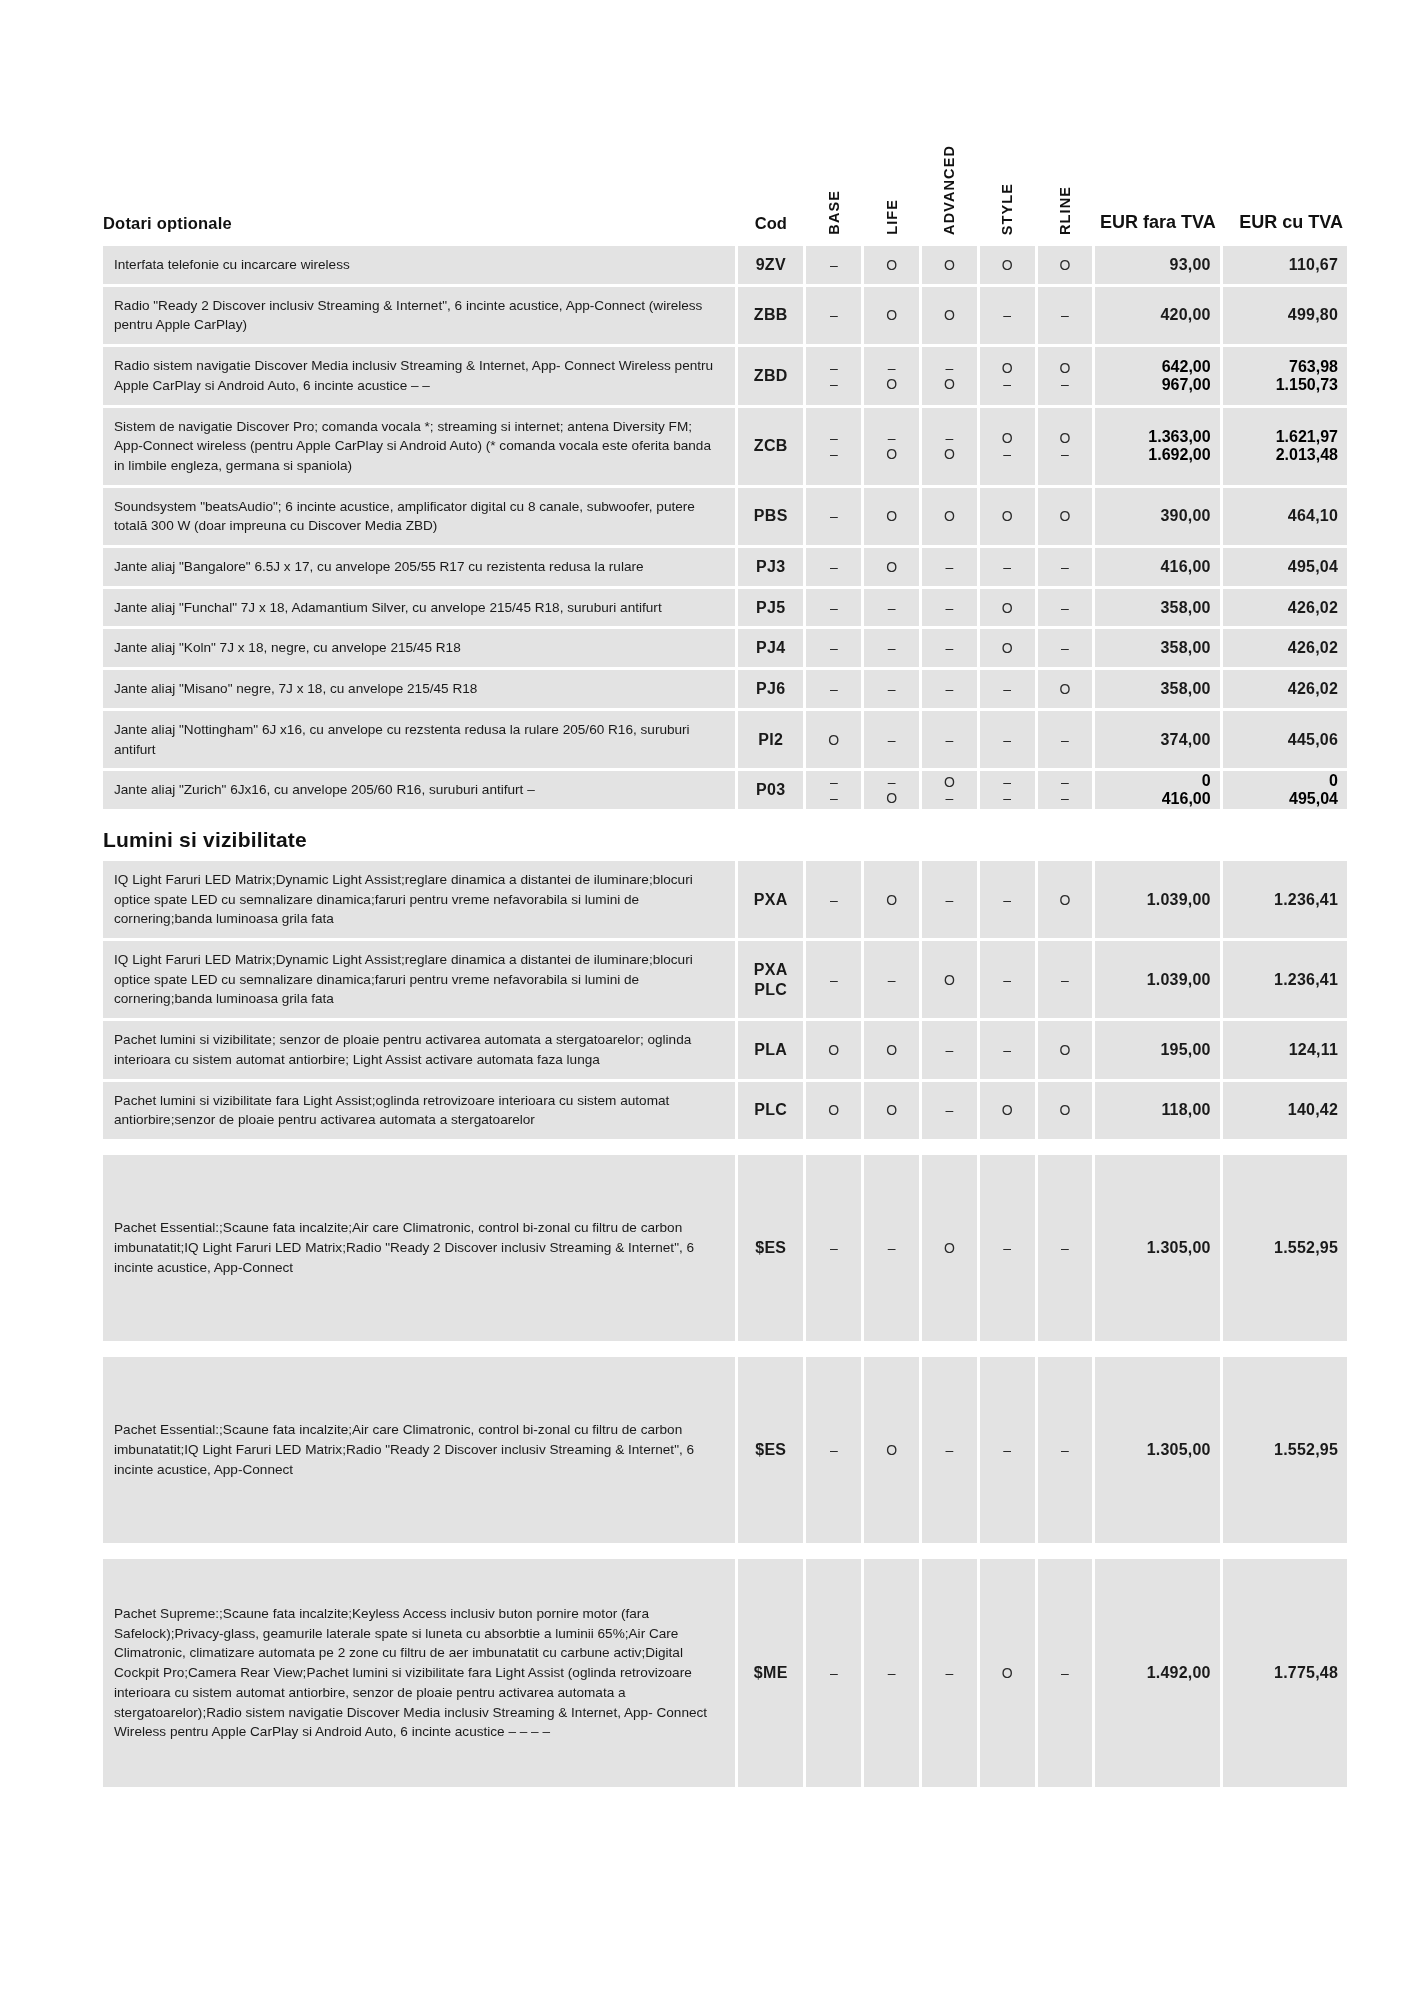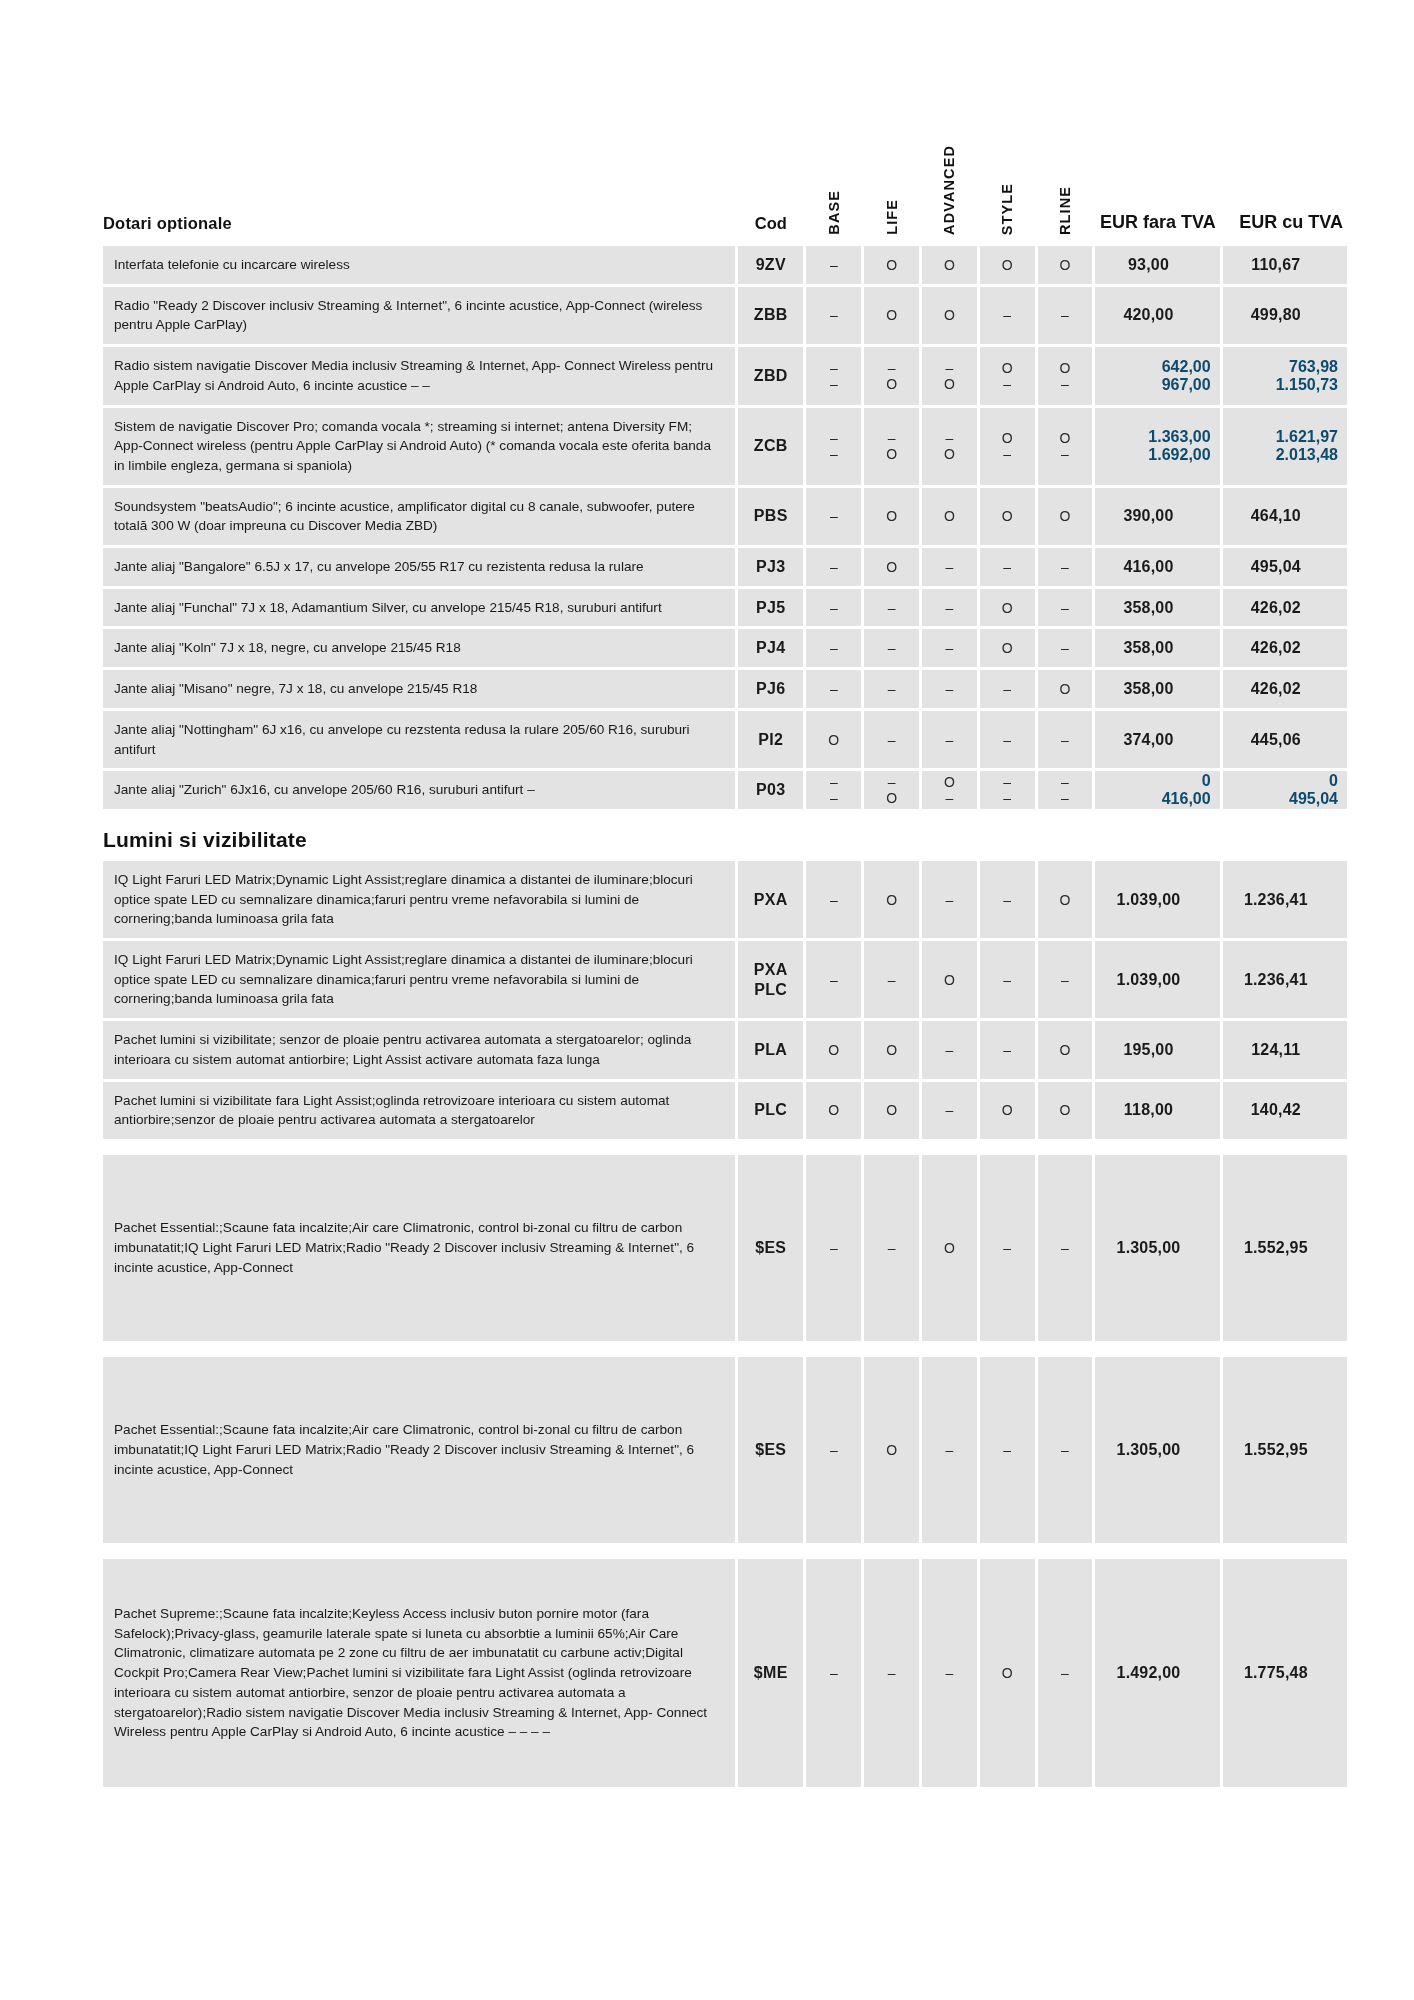--- a/index.html
+++ b/index.html
@@ -113,24 +113,24 @@
     font-size: 16px;
     letter-spacing: 0.3px;
     line-height: 1.25;
   }
   td.trim {
     text-align: center;
     font-size: 14px;
     color: #2a2a2a;
   }
   td.price {
-    text-align: center;
+    text-align: right;
     font-weight: bold;
     font-size: 16px;
-    padding-right: 18px;
+    padding-right: 9px;
     letter-spacing: 0.2px;
   }
 
   
   td.splitwrap {
     padding: 0;
     background: #e3e3e3;
   }
   .split {
     display: flex;
@@ -143,21 +143,21 @@
     align-items: center;
     justify-content: center;
     font-size: 14px;
     color: #2a2a2a;
   }
   .split.right > div {
     justify-content: flex-end;
     padding-right: 9px;
     font-weight: bold;
     font-size: 16px;
-    color: #0c4a6e;
+    color: #000000;
   }
 
   
   tr.section-row td {
     background: transparent;
     padding: 16px 0 6px 0;
   }
   .section-title {
     font-size: 21px;
     font-weight: bold;

